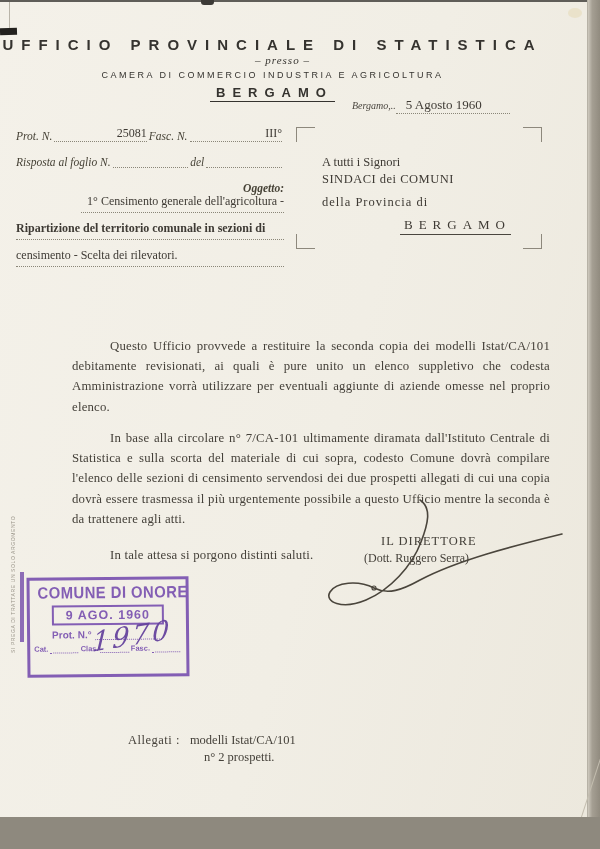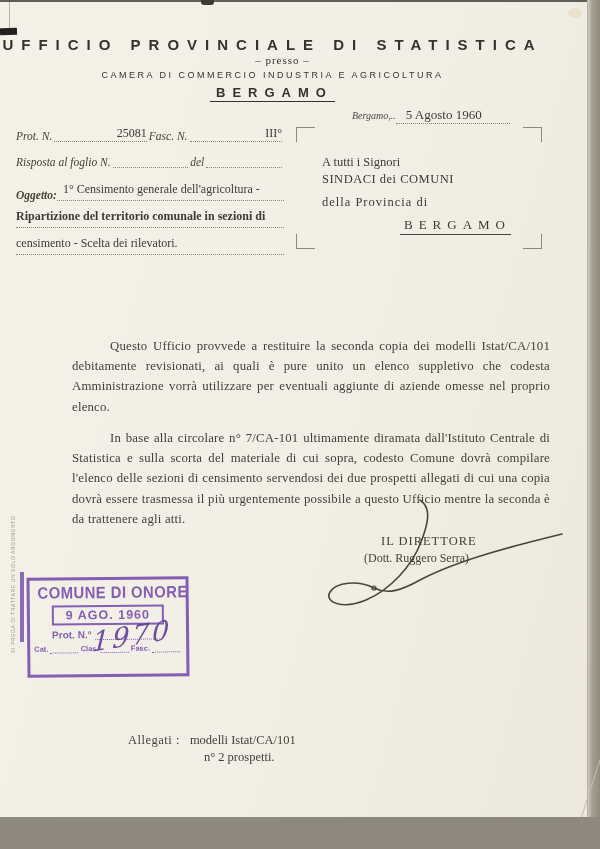--- a/index.html
+++ b/index.html
@@ -21,25 +21,25 @@
 
   
   .margin-note{position:absolute;left:-52px;top:585px;width:130px;text-align:center;
     transform:rotate(-90deg);font-family:"Liberation Sans",sans-serif;
     font-size:5px;letter-spacing:.6px;color:#9a958a;white-space:nowrap;}
 
   
   .letterhead{position:absolute;left:0;top:36px;width:545px;text-align:center;
     font-family:"Liberation Sans",sans-serif;color:#35332f;}
   .lh-office{font-weight:bold;font-size:15px;letter-spacing:8px;white-space:nowrap;}
-  .lh-presso{font-family:"Liberation Serif",serif;font-size:11px;margin-top:1px;letter-spacing:1px;margin-left:20px;}
+  .lh-presso{font-family:"Liberation Serif",serif;font-style:italic;font-size:11px;margin-top:1px;letter-spacing:1px;margin-left:20px;}
   .lh-chamber{font-weight:normal;font-size:9px;letter-spacing:2.5px;margin-top:4px;}
   .lh-city{display:inline-block;font-weight:bold;font-size:13px;letter-spacing:7px;margin-top:5px;
     border-bottom:1px solid #35332f;padding:0 2px 1px 6px;}
-  .dateline{position:absolute;left:352px;top:105px;width:195px;white-space:nowrap;}
+  .dateline{position:absolute;left:352px;top:95px;width:195px;white-space:nowrap;}
   .dateline .lbl{font-style:italic;font-size:10px;color:#4a463f;}
   .dateline .val{font-size:13px;border-bottom:1px dotted #8a8678;padding:0 28px 1px 10px;}
 
   
   .proto{position:absolute;left:16px;top:126px;width:268px;font-size:11px;}
   .proto-row{display:flex;align-items:flex-end;margin-bottom:14px;}
   .ital{font-style:italic;font-size:11.5px;color:#474337;white-space:nowrap;}
   .dotfill{flex:1;border-bottom:1px dotted #8a8678;text-align:right;
     font-size:12px;padding-bottom:0;margin:0 2px;min-width:20px;}
   .oggetto-line{border-bottom:1px dotted #8a8678;font-size:12px;padding-bottom:3px;margin-bottom:8px;}
@@ -125,21 +125,21 @@
       <span class="dotfill">25081</span>
       <span class="ital">Fasc. N.</span>
       <span class="dotfill">III°</span>
     </div>
     <div class="proto-row">
       <span class="ital">Risposta al foglio N.</span>
       <span class="dotfill"></span>
       <span class="ital">del</span>
       <span class="dotfill"></span>
     </div>
-    <div class="oggetto-first" style="margin-top:14px;">
+    <div class="oggetto-first" style="margin-top:14px;flex-direction:column;">
       <span class="ital">Oggetto:</span>
       <span class="txt">1° Censimento generale dell'agricoltura -</span>
     </div>
     <div class="oggetto-line" style="margin-top:8px;font-weight:bold;">Ripartizione del territorio comunale in sezioni di</div>
     <div class="oggetto-line">censimento - Scelta dei rilevatori.</div>
   </div>
 
   <div class="recipient">
     <div class="bracket b-tl"></div>
     <div class="bracket b-tr"></div>
@@ -147,20 +147,21 @@
     <div class="bracket b-br"></div>
     <div class="rec-l1">A tutti i Signori</div>
     <div class="rec-l2">SINDACI dei COMUNI</div>
     <div class="rec-l3">della Provincia di</div>
     <div class="rec-city">BERGAMO</div>
   </div>
 
   <div class="body-col">
     <p>Questo Ufficio provvede a restituire la seconda copia dei modelli Istat/CA/101 debitamente revisionati, ai quali è pure unito un elenco suppletivo che codesta Amministrazione vorrà utilizzare per eventuali aggiunte di aziende omesse nel proprio elenco.</p>
     <p>In base alla circolare n° 7/CA-101 ultimamente diramata dall'Istituto Centrale di Statistica e sulla scorta del materiale di cui sopra, codesto Comune dovrà compilare l'elenco delle sezioni di censimento servendosi dei due prospetti allegati di cui una copia dovrà essere trasmessa il più urgentemente possibile a questo Ufficio mentre la seconda è da trattenere agli atti.</p>
+    <p style="margin-top:16px;">In tale attesa si porgono distinti saluti.</p>
   </div>
 
   <div class="sig-title">IL DIRETTORE</div>
   <div class="sig-name">(Dott. Ruggero Serra)</div>
   <svg class="sig-svg" width="260" height="130" viewBox="0 0 260 130">
     <path d="M112,2 C124,10 120,26 113,44 C104,68 82,92 58,102 C34,112 16,104 22,94 C28,84 50,82 66,90 C80,97 94,92 112,82 C150,62 205,48 254,36" fill="none" stroke="#4a453c" stroke-width="1.6" stroke-linecap="round"></path>
     <circle cx="66" cy="90" r="2" fill="none" stroke="#4a453c" stroke-width="1.2"></circle>
   </svg>
 
   <div class="stamp-bar"></div>

